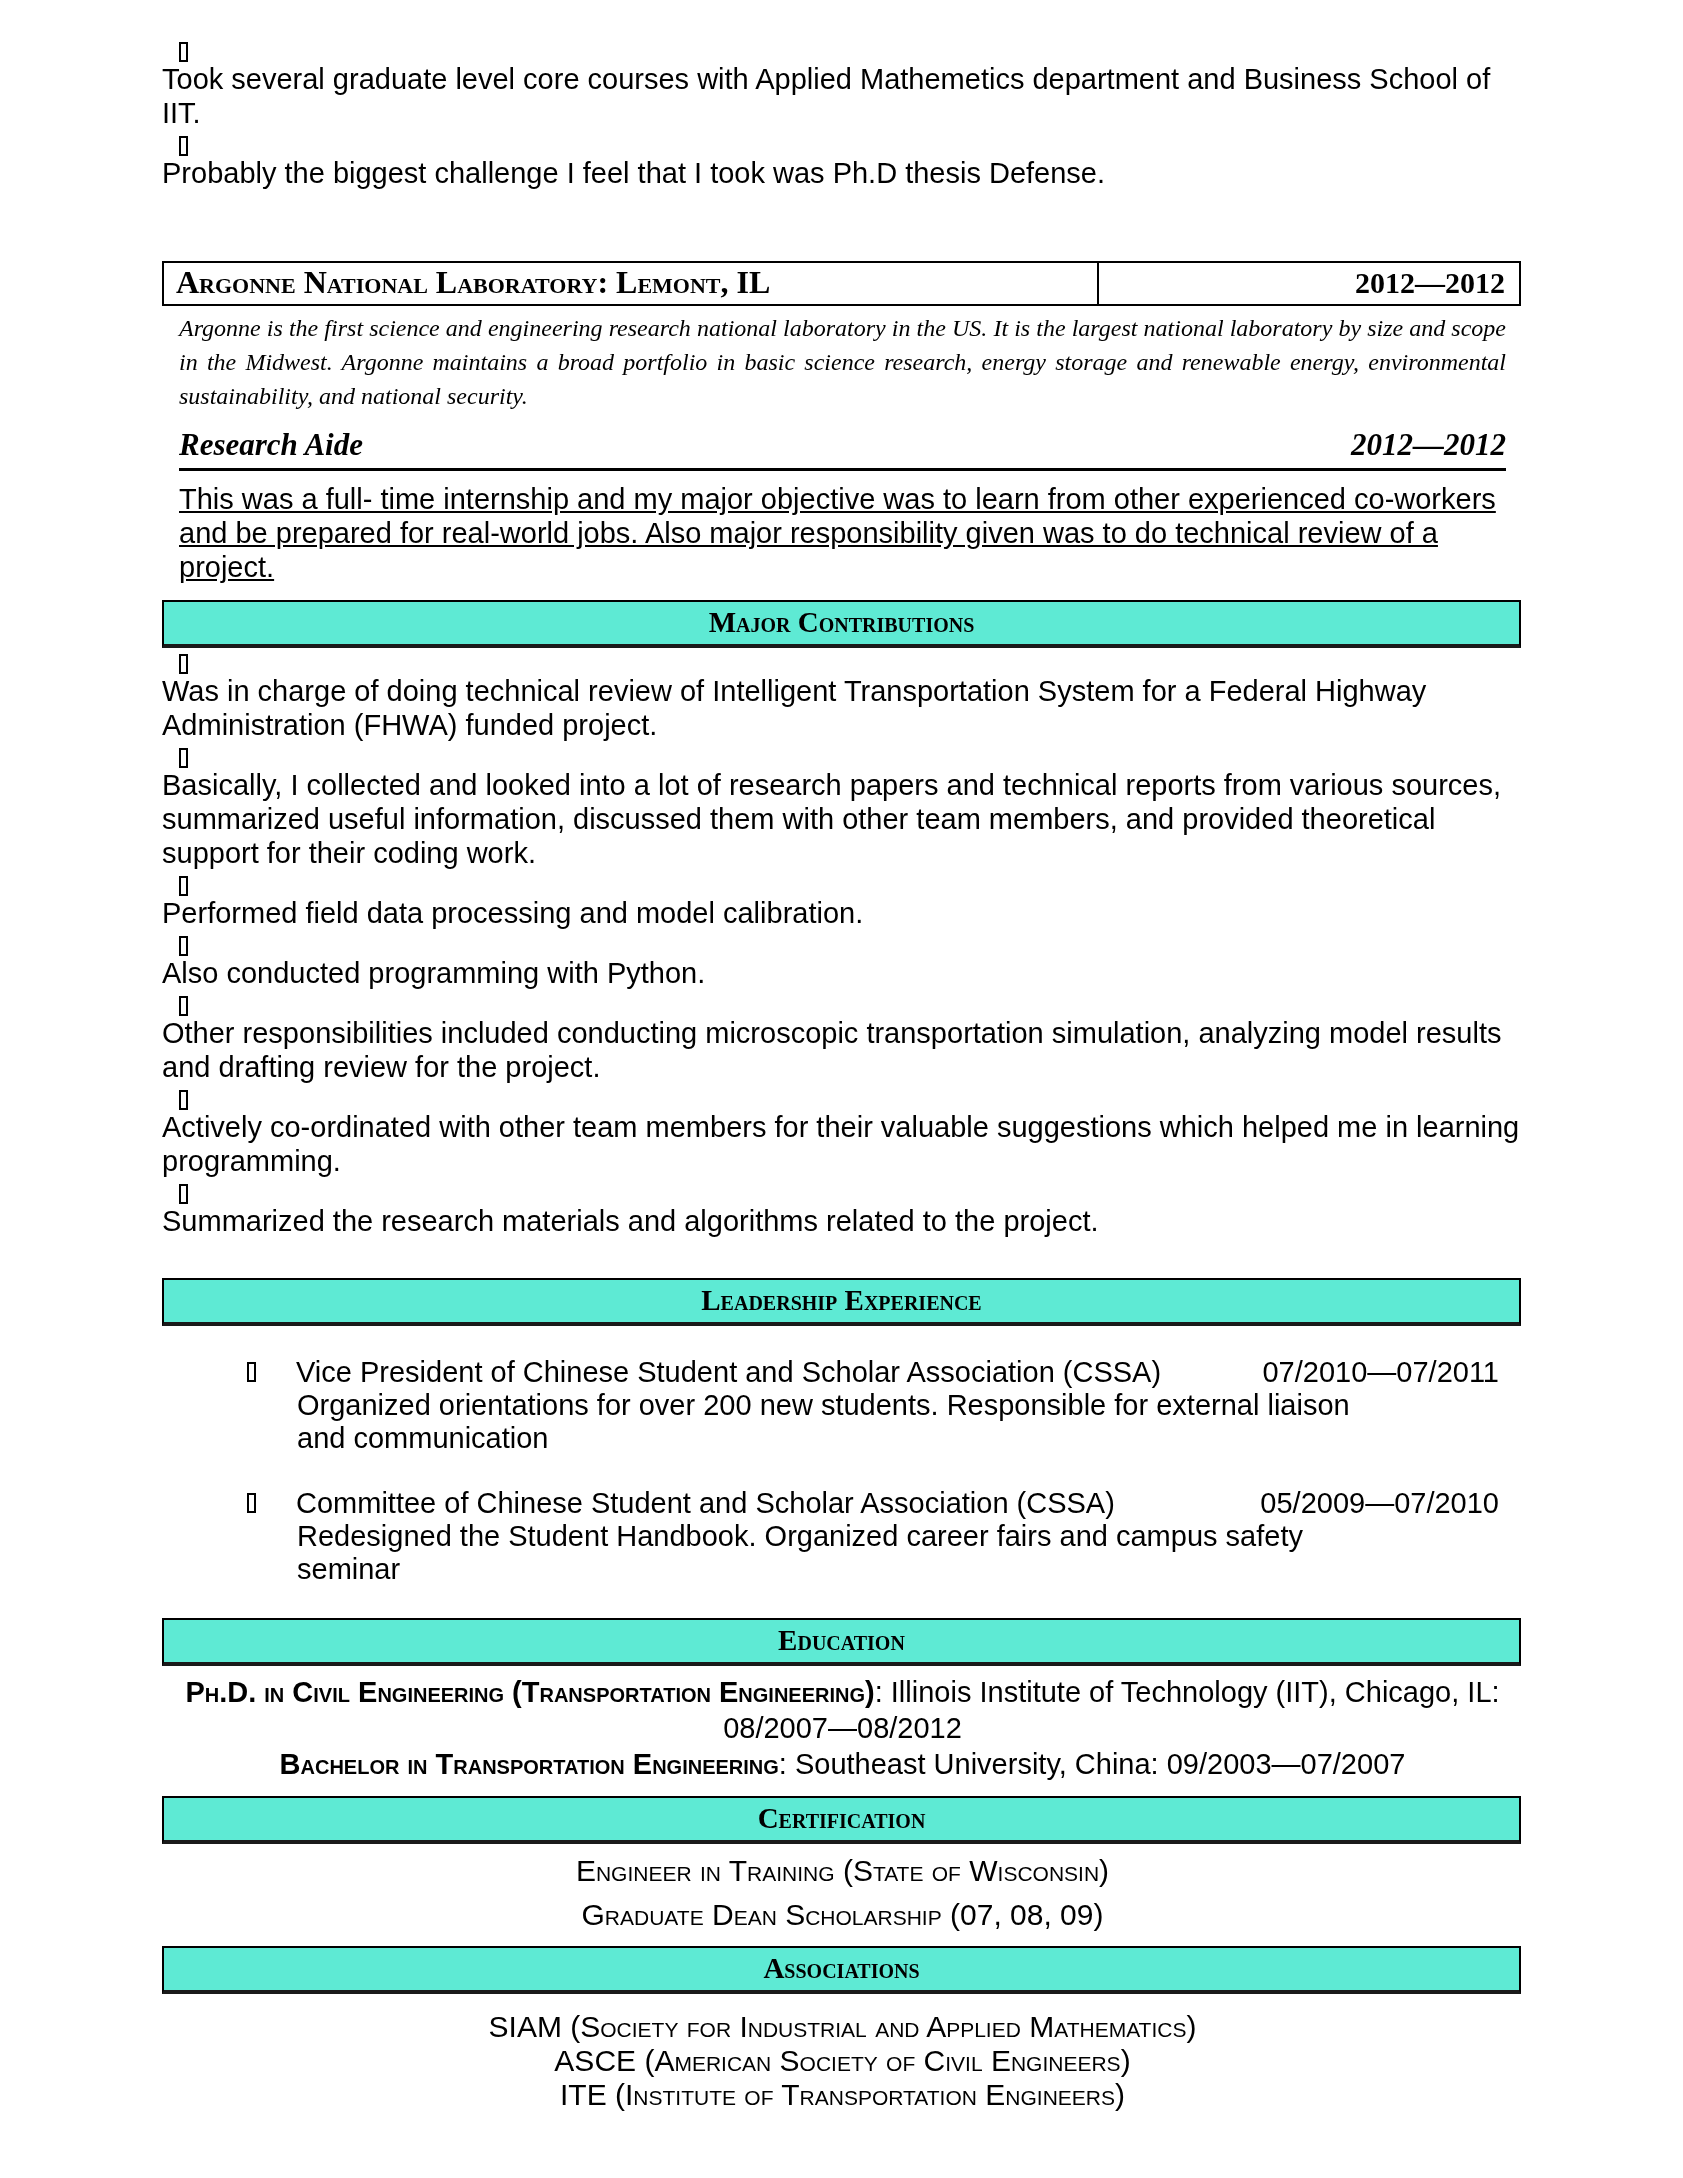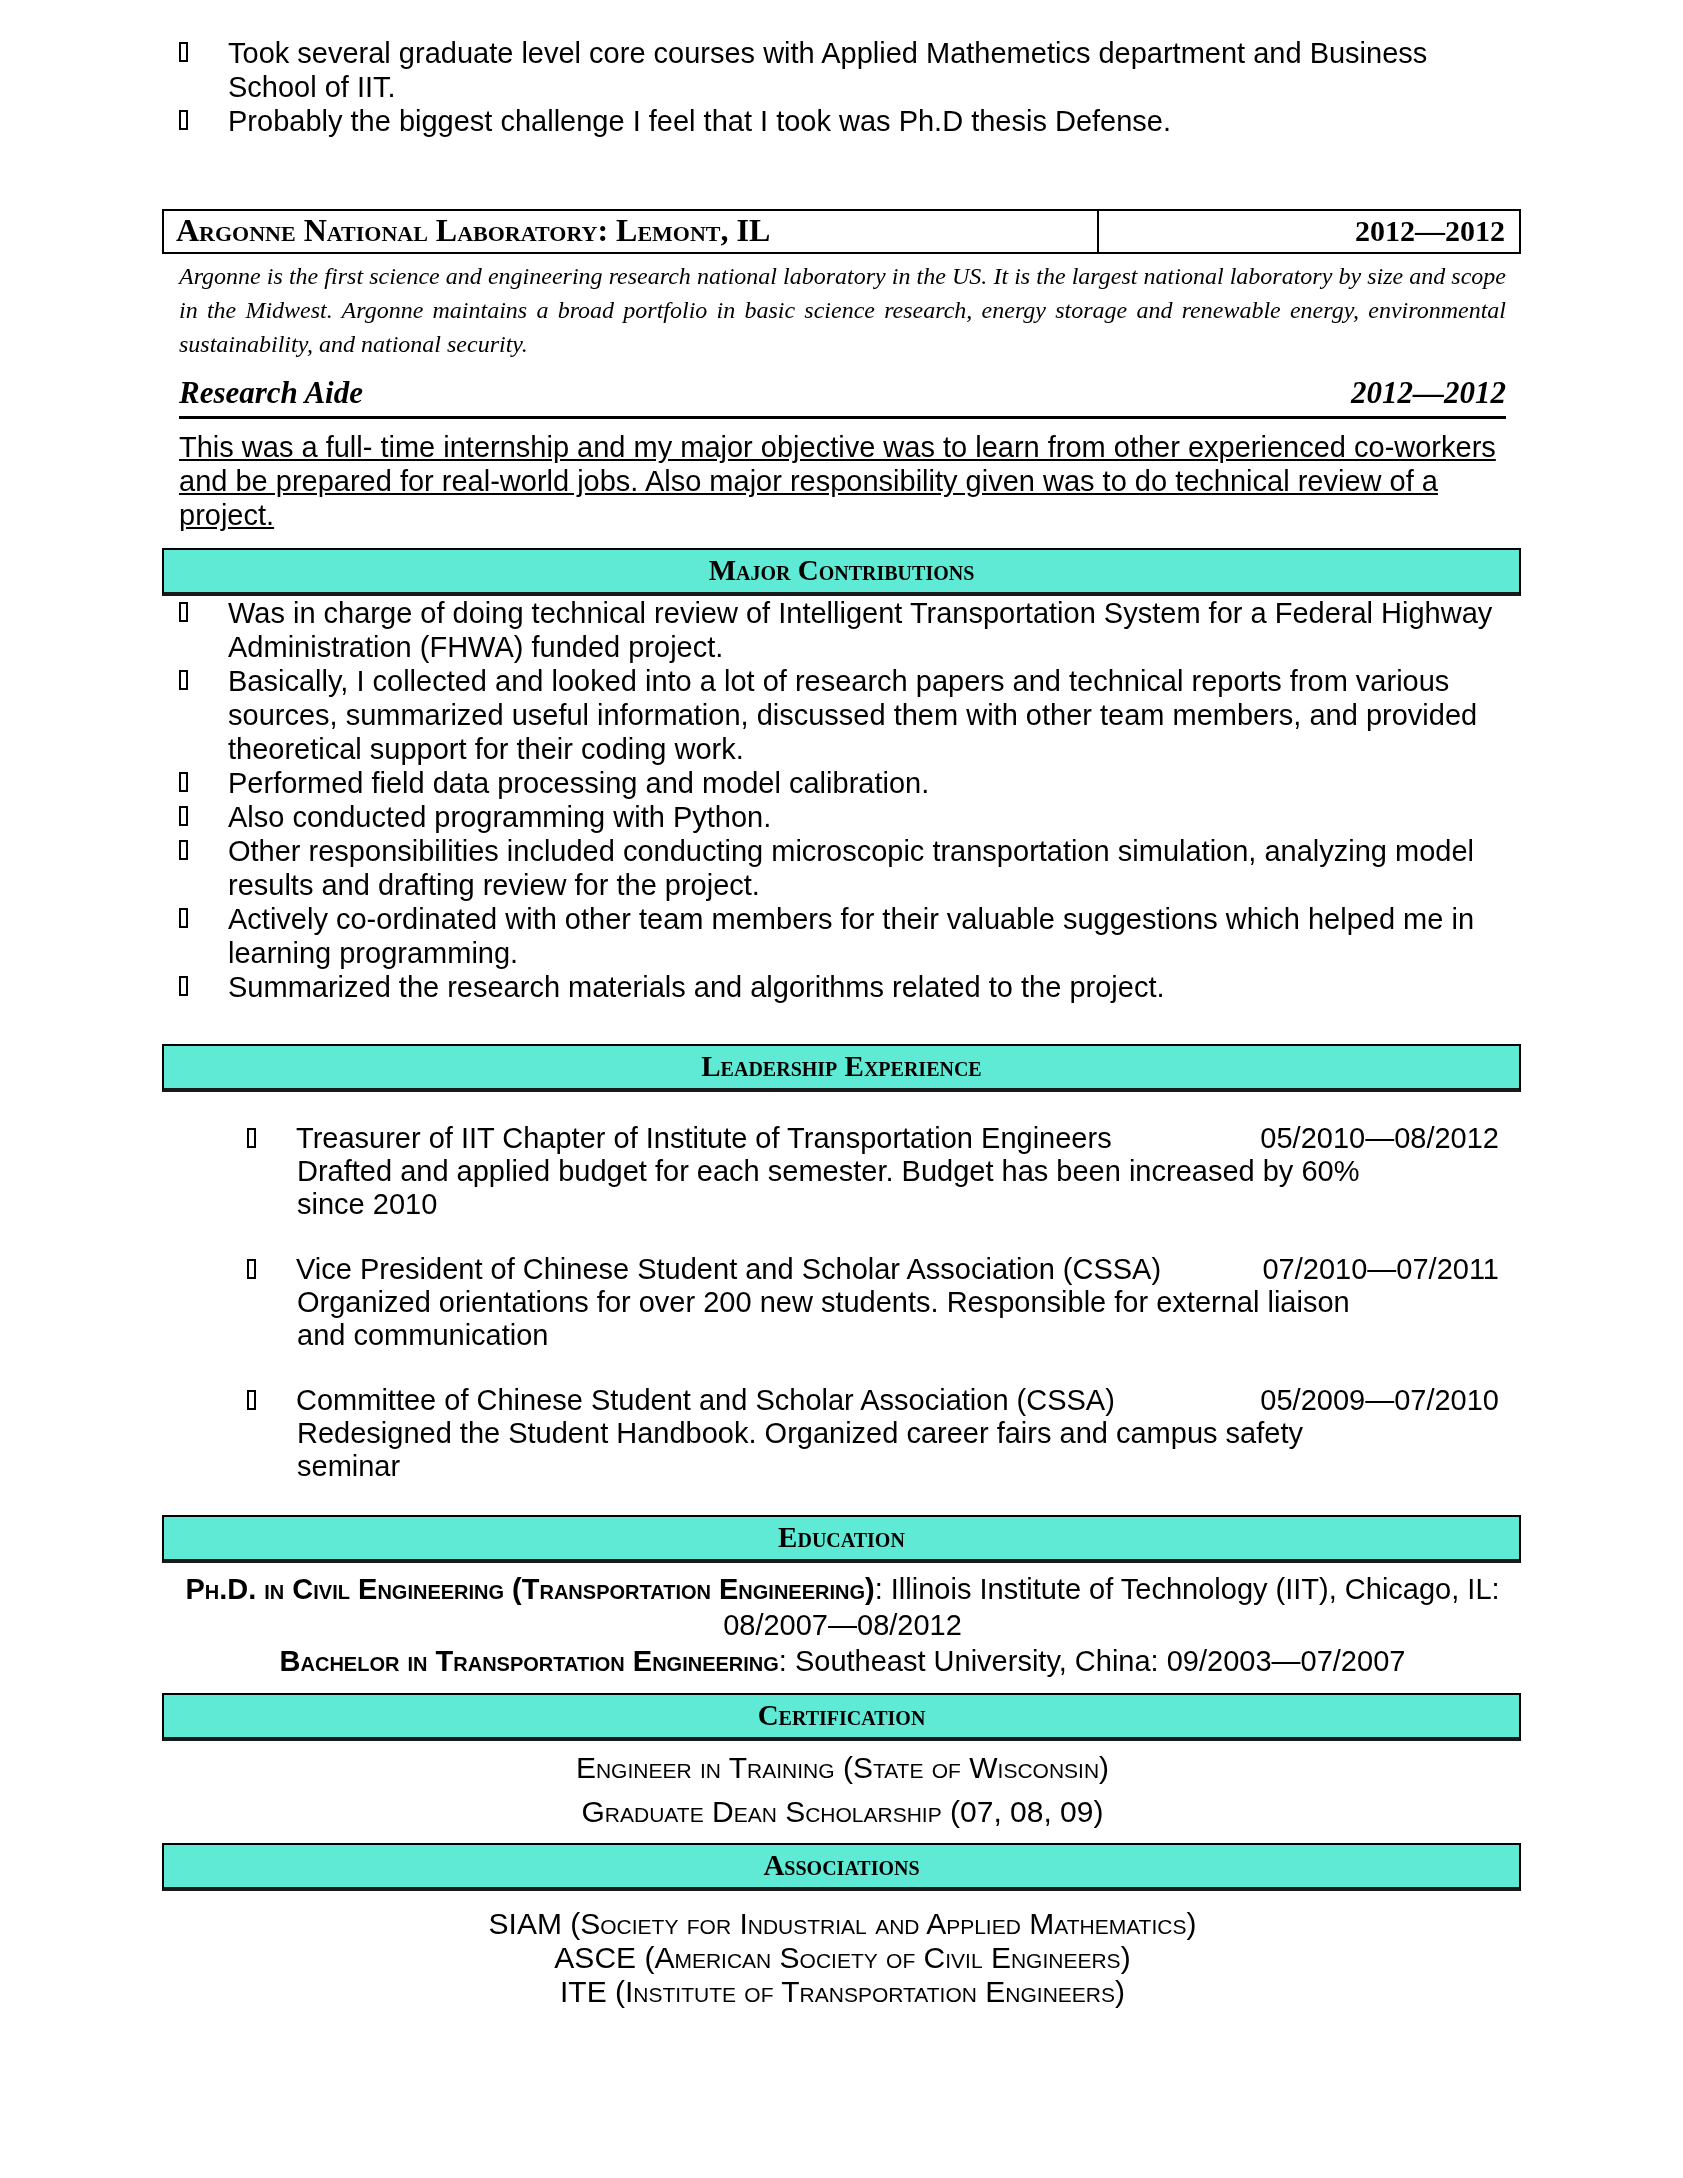--- a/index.html
+++ b/index.html
@@ -8,21 +8,21 @@
     font-family:"Liberation Sans", sans-serif; font-size:29px;
     -webkit-font-smoothing:antialiased;
   }
   .page { padding:36px 162px 0 162px; }
 
   
   .txt { margin-left:17px; margin-right:15px; }
 
   
   ul.plain { list-style:none; margin:0; padding:0; }
-  li.bullet-item { display:flex; align-items:flex-start; line-height:34px; margin:0; }
+  li.bullet-item { display:flex; align-items:flex-start; line-height:34px; margin:0;flex-direction:column; }
   .tofu {
     flex:0 0 auto; width:9px; height:20px; border:2px solid #000;
     margin-top:6px; box-sizing:border-box;
   }
   .gap-std { margin-left:17px; margin-right:40px; }   
   .gap-lead { margin-left:68px; margin-right:40px; }  
 
   
   .org-table {
     display:flex; border:2px solid #000; box-sizing:border-box; margin-top:71px;
@@ -139,28 +139,20 @@
     <li class="bullet-item">
       <span class="tofu gap-std"></span>
       <span>Summarized the research materials and algorithms related to the project.</span>
     </li>
   </ul>
 
   <div class="sec-box mt40">Leadership Experience</div>
 
   <div class="txt mt30">
 
-    <div class="lead-item">
-      <div class="lead-head">
-        <span class="tofu gap-lead"></span>
-        <span class="lead-role">Treasurer of IIT Chapter of Institute of Transportation Engineers</span>
-        <span class="lead-dates">05/2010—08/2012</span>
-      </div>
-      <div class="lead-desc">Drafted and applied budget for each semester. Budget has been increased by 60% since 2010</div>
-    </div>
 
     <div class="lead-item">
       <div class="lead-head">
         <span class="tofu gap-lead"></span>
         <span class="lead-role">Vice President of Chinese Student and Scholar Association (CSSA)</span>
         <span class="lead-dates">07/2010—07/2011</span>
       </div>
       <div class="lead-desc">Organized orientations for over 200 new students. Responsible for external liaison and communication</div>
     </div>
 

